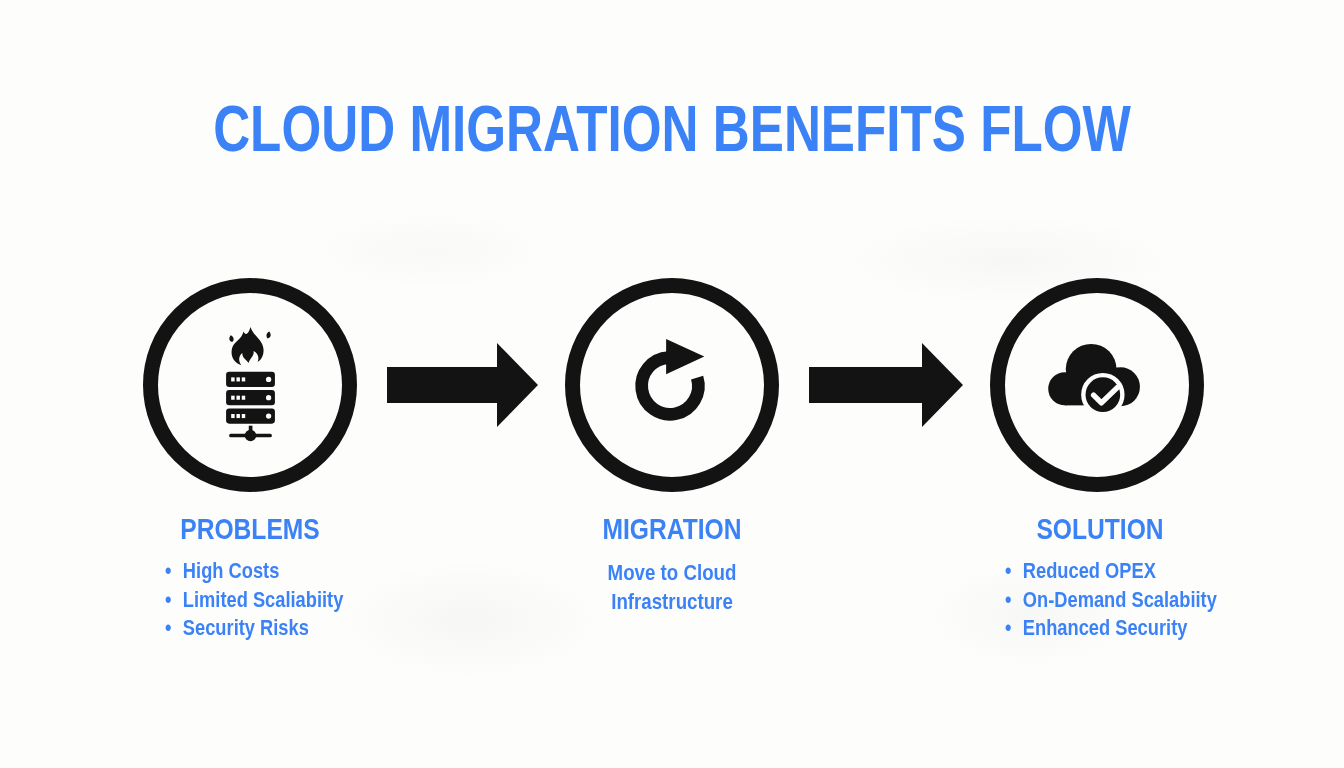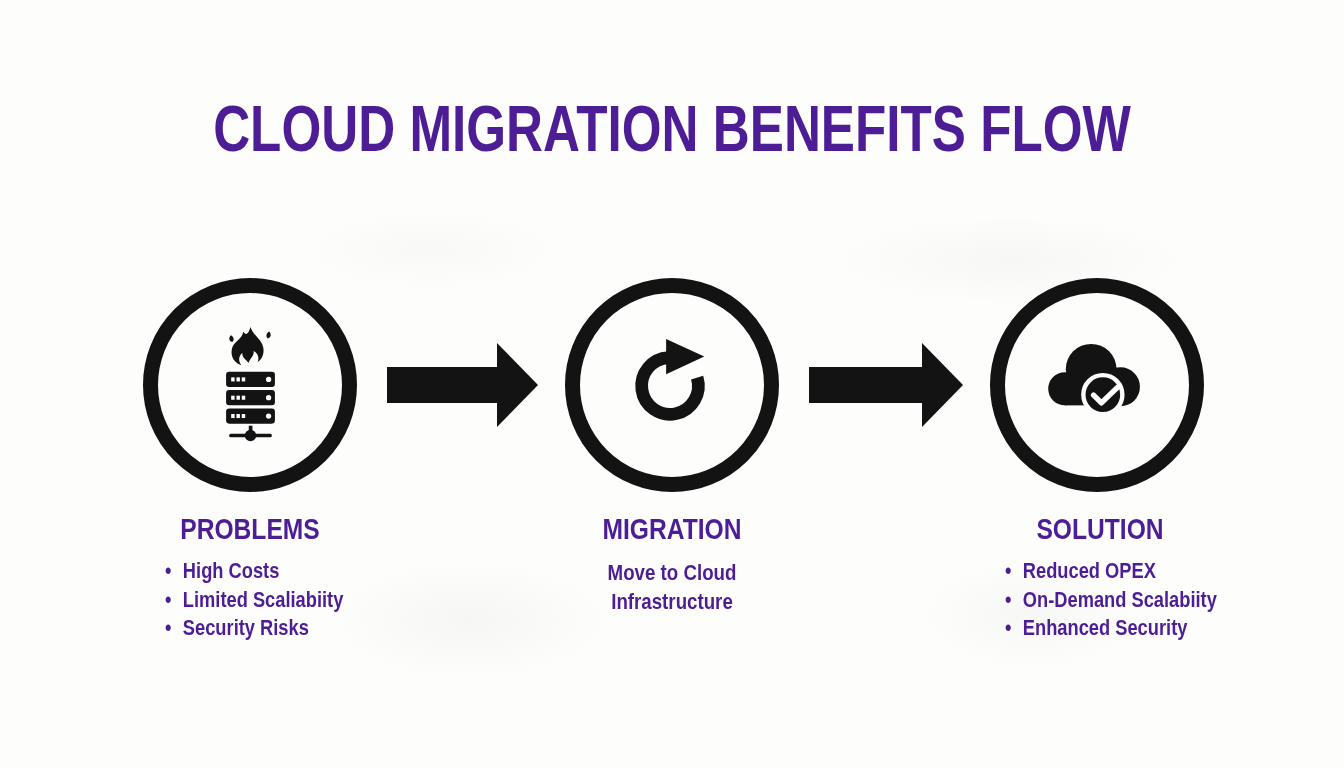--- a/index.html
+++ b/index.html
@@ -8,21 +8,21 @@
     background: #e9e9e9;
   }
   .canvas {
     position: relative;
     width: 1344px;
     height: 768px;
     margin: 0 auto;
     background: #fdfdfc;
     overflow: hidden;
     font-family: "Liberation Sans", "DejaVu Sans", sans-serif;
-    color: #4c1d95;
+    color: #3b82f6;
   }
   
   .blob {
     position: absolute;
     border-radius: 50%;
     pointer-events: none;
   }
   .blob1 { left: 330px; top: 560px; width: 280px; height: 120px; background: radial-gradient(ellipse at center, rgba(60,60,70,0.035), rgba(0,0,0,0) 70%); }
   .blob2 { left: 830px; top: 215px; width: 360px; height: 90px;  background: radial-gradient(ellipse at center, rgba(60,60,70,0.03),  rgba(0,0,0,0) 70%); }
   .blob3 { left: 920px; top: 560px; width: 220px; height: 110px; background: radial-gradient(ellipse at center, rgba(60,60,70,0.03),  rgba(0,0,0,0) 70%); }

